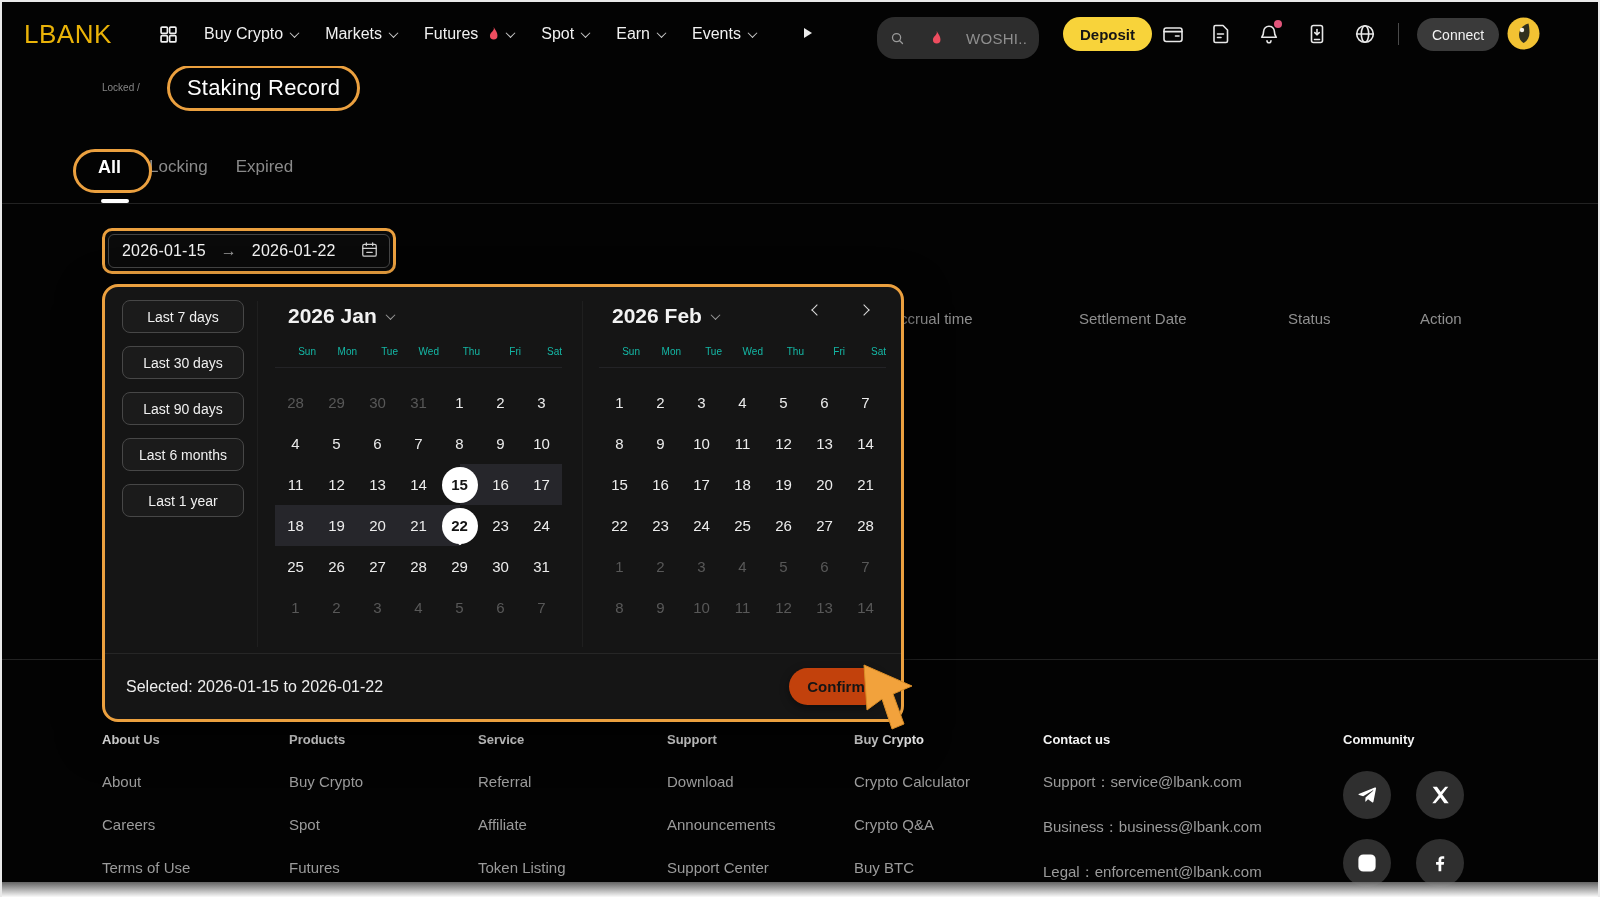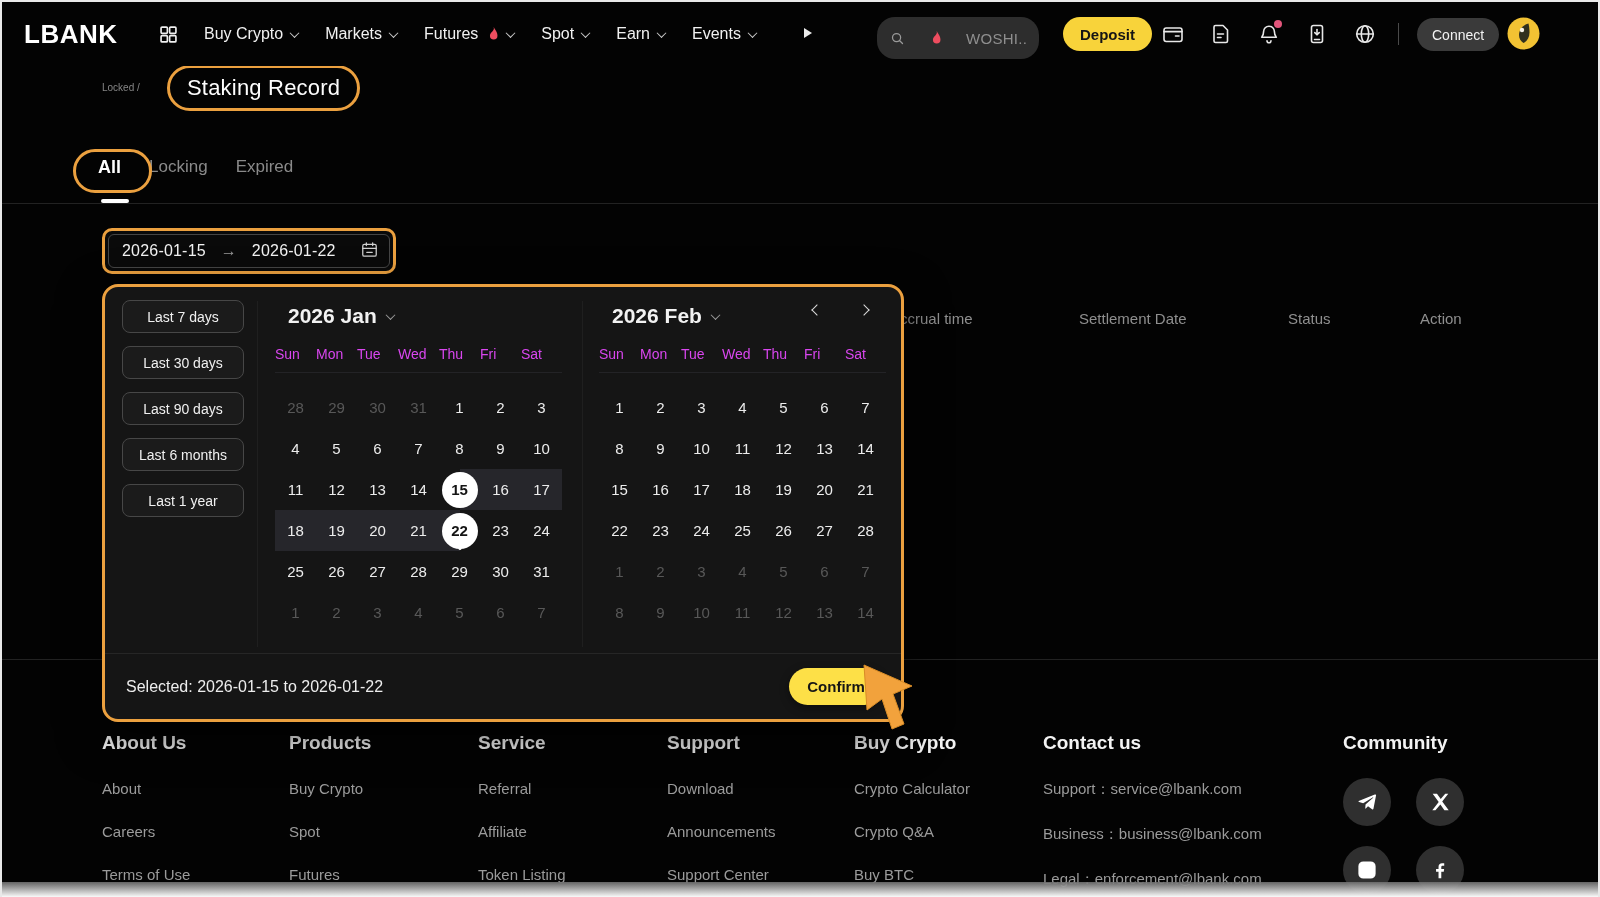--- a/index.html
+++ b/index.html
@@ -3,21 +3,21 @@
 <meta charset="utf-8">
 <style>
   html,body{margin:0;padding:0}
   body{width:1600px;height:897px;background:#e9e9e9;font-family:"Liberation Sans",sans-serif;position:relative;overflow:hidden;
        --accent:#EBA03F;--brand-yellow:#F8D33A;--notif-pink:#E2557B;--avatar-yellow:#F2C233}
   .screen{position:absolute;left:2px;top:2px;right:2px;bottom:0;background:#030303;overflow:hidden}
   .bottom-strip{position:absolute;left:0;right:0;bottom:0;height:15px;background:linear-gradient(180deg,rgba(110,110,110,.9),#fafafa);z-index:60}
 
   
   .topbar{position:absolute;left:0;top:0;width:100%;height:64px;background:#030303;z-index:30}
-  .logo{position:absolute;left:22px;top:17px;font-size:26px;font-weight:700;letter-spacing:.5px;color:#ffffff}
+  .logo{position:absolute;left:22px;top:17px;font-size:26px;font-weight:400;letter-spacing:.5px;color:#eab308}
   .grid-icon{position:absolute;left:156px;top:22px}
   .grid-icon svg{width:21px;height:21px;stroke:#f0f0f0;fill:none;stroke-width:1.9}
   .nav{position:absolute;left:202px;top:0;height:64px;display:flex;align-items:center;gap:27px}
   .nav-item{display:flex;align-items:center;gap:8px;color:#f1f1f1;font-size:16px;font-weight:500;cursor:pointer;white-space:nowrap}
   .chev{width:6px;height:6px;border-right:1.6px solid #c9c9c9;border-bottom:1.6px solid #c9c9c9;transform:rotate(45deg) translate(-1px,-1px);display:inline-block}
   .flame svg{width:13px;height:16px;display:block}
   .more-arrow{position:absolute;left:802px;top:26px;width:0;height:0;border-left:8px solid #ececec;border-top:5px solid transparent;border-bottom:5px solid transparent}
   .search{position:absolute;left:875px;top:15px;width:162px;height:42px;box-sizing:border-box;background:#2d2d2d;border-radius:18px;display:flex;align-items:center;gap:24px;padding:0 13px}
   .search svg{flex:none}
   .search-text{color:#8f8f8f;font-size:15px;letter-spacing:.3px;overflow:hidden;white-space:nowrap}
@@ -64,39 +64,39 @@
   .cal{position:absolute;top:0;width:292px}
   .cal-0{left:168px}.cal-1{left:492px}
   .cal-head{margin:19px 0 0 15px;height:20px;display:flex;align-items:center;gap:10px}
   .cal-title{font-size:21px;font-weight:600;color:#f2f2f2}
   .cal-head .chev{border-color:#9a9a9a}
   .mnav{position:absolute;top:19px;width:10px;height:10px;cursor:pointer}
   .mnav span{display:block;width:7px;height:7px;border-right:1.8px solid #dcdcdc;border-bottom:1.8px solid #dcdcdc}
   .mprev{right:66px}.mprev span{transform:rotate(135deg)}
   .mnext{right:19px}.mnext span{transform:rotate(-45deg)}
   .weekdays{display:flex;margin:20px 0 0 2px}
-  .wd{width:41px;text-align:left;font-size:14px;color:#d946ef}
+  .wd{width:41px;text-align:right;font-size:10px;color:#14b8a6}
   .wk-line{height:1px;background:#232326;margin:10px 0 0 2px;width:287px}
   .grid{display:grid;grid-template-columns:repeat(7,41px);margin:14px 0 0 2px}
   .cell{position:relative;width:41px;height:41px;display:flex;align-items:center;justify-content:center;font-size:15px;color:#ececec;cursor:pointer}
   .cell.m{color:#585858}
   .cell.i{background:#26262b}
   .cell.s{background:linear-gradient(90deg,transparent 50%,#26262b 50%)}
   .cell.e{background:linear-gradient(90deg,#26262b 50%,transparent 50%)}
   .cell.s .num,.cell.e .num{width:36px;height:36px;border-radius:50%;background:#fff;color:#141414;font-weight:600;display:flex;align-items:center;justify-content:center}
   .cell.t::after{content:"";position:absolute;bottom:1px;left:50%;transform:translateX(-50%);width:3px;height:3px;border-radius:50%;background:#fff}
   .pfoot{position:absolute;left:0;right:0;bottom:0;height:66px;border-top:1px solid #262626;display:flex;align-items:center;padding:0 18px 0 21px;box-sizing:border-box}
   .selected-summary{font-size:16px;color:#ededed}
-  .btn-confirm{margin-left:auto;width:94px;height:37px;border-radius:19px;background:#fde047;color:#151515;font-size:15px;font-weight:600;display:flex;align-items:center;justify-content:center;cursor:pointer;box-shadow:0 3px 10px rgba(0,0,0,.4)}
+  .btn-confirm{margin-left:auto;width:94px;height:37px;border-radius:19px;background:#c2410c;color:#151515;font-size:15px;font-weight:600;display:flex;align-items:center;justify-content:center;cursor:pointer;box-shadow:0 3px 10px rgba(0,0,0,.4)}
   .cursor{position:absolute;left:858px;top:660px;z-index:20;pointer-events:none}
 
   
   .fcol{position:absolute;top:730px}
   .c0{left:100px}.c1{left:287px}.c2{left:476px}.c3{left:665px}.c4{left:852px}.c5{left:1041px}.c6{left:1341px}
-  .fcol h4{margin:0;font-size:19px;font-weight:600;color:#f3f3f3}
+  .fcol h4{margin:0;font-size:13px;font-weight:600;color:#f3f3f3}
   .flink{margin-top:26px;font-size:15px;color:#9b9b9b;cursor:pointer;white-space:nowrap}
   .icon-grid{display:grid;grid-template-columns:48px 48px;gap:20px 25px;margin-top:24px}
   .scirc{width:48px;height:48px;border-radius:50%;background:#2f2f2f;display:flex;align-items:center;justify-content:center;cursor:pointer}
   .scirc svg{width:22px;height:22px;fill:#fff}
 </style>
 </head>
 <body style="--accent: #EBA03F; --brand-yellow: #F8D33A; --notif-pink: #E2557B; --avatar-yellow: #F2C233;">
 
 <div class="screen">
 

